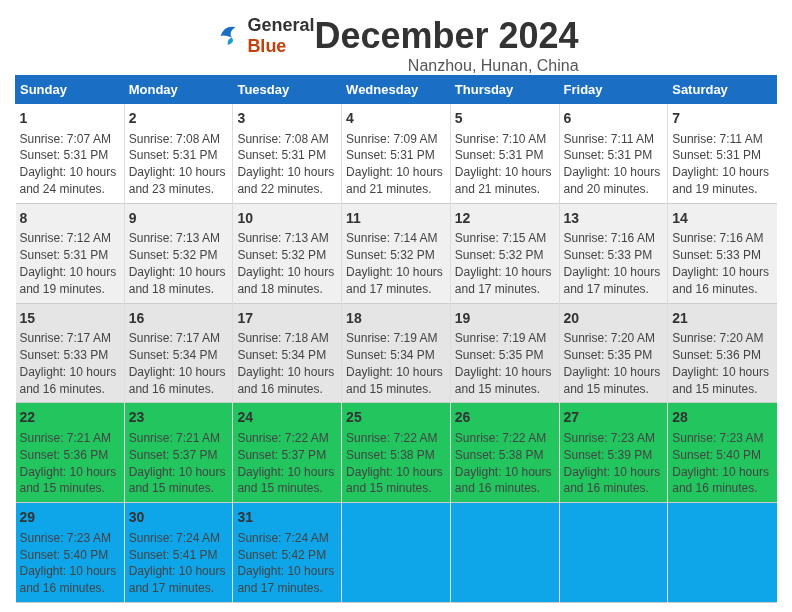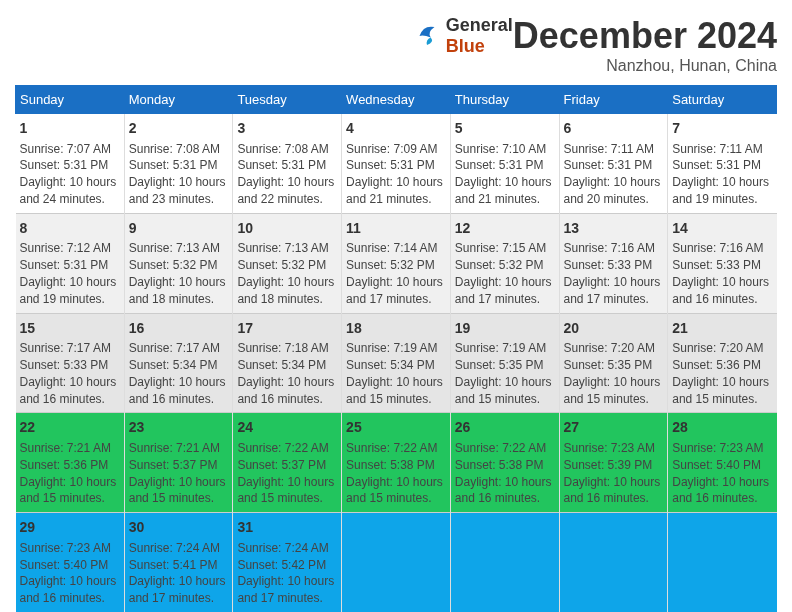--- a/index.html
+++ b/index.html
@@ -5,23 +5,22 @@
     * { box-sizing: border-box; margin: 0; padding: 0; }
     body {
       font-family: Arial, sans-serif;
       background: #fff;
       width: 792px;
       min-height: 612px;
       padding: 15px;
     }
     .header {
       display: flex;
-      justify-content: flex-end;
+      justify-content: center;
       align-items: flex-start;
-      margin-bottom: 10px;
     }
     .logo {
       display: flex;
       align-items: center;
       gap: 4px;
     }
     .logo-bird {
       width: 30px;
       height: 30px;
     }
@@ -39,21 +38,21 @@
       width: 100%;
       border-collapse: collapse;
       font-size: 11px;
     }
     thead tr th {
       background: #1a6fc4;
       color: #fff;
       padding: 6px 4px;
       text-align: left;
       font-size: 13px;
-      font-weight: normal;
+      font-weight: bold;
       border: 1px solid #1a6fc4;
     }
     tbody tr { border-bottom: 1px solid #ccc; }
     tbody tr:nth-child(odd) { background: #fff; }
     tbody tr:nth-child(even) { background: #f5f5f5; }
     td {
       vertical-align: top;
       padding: 5px 4px;
       border-right: 1px solid #ddd;
       width: calc(100% / 7);

